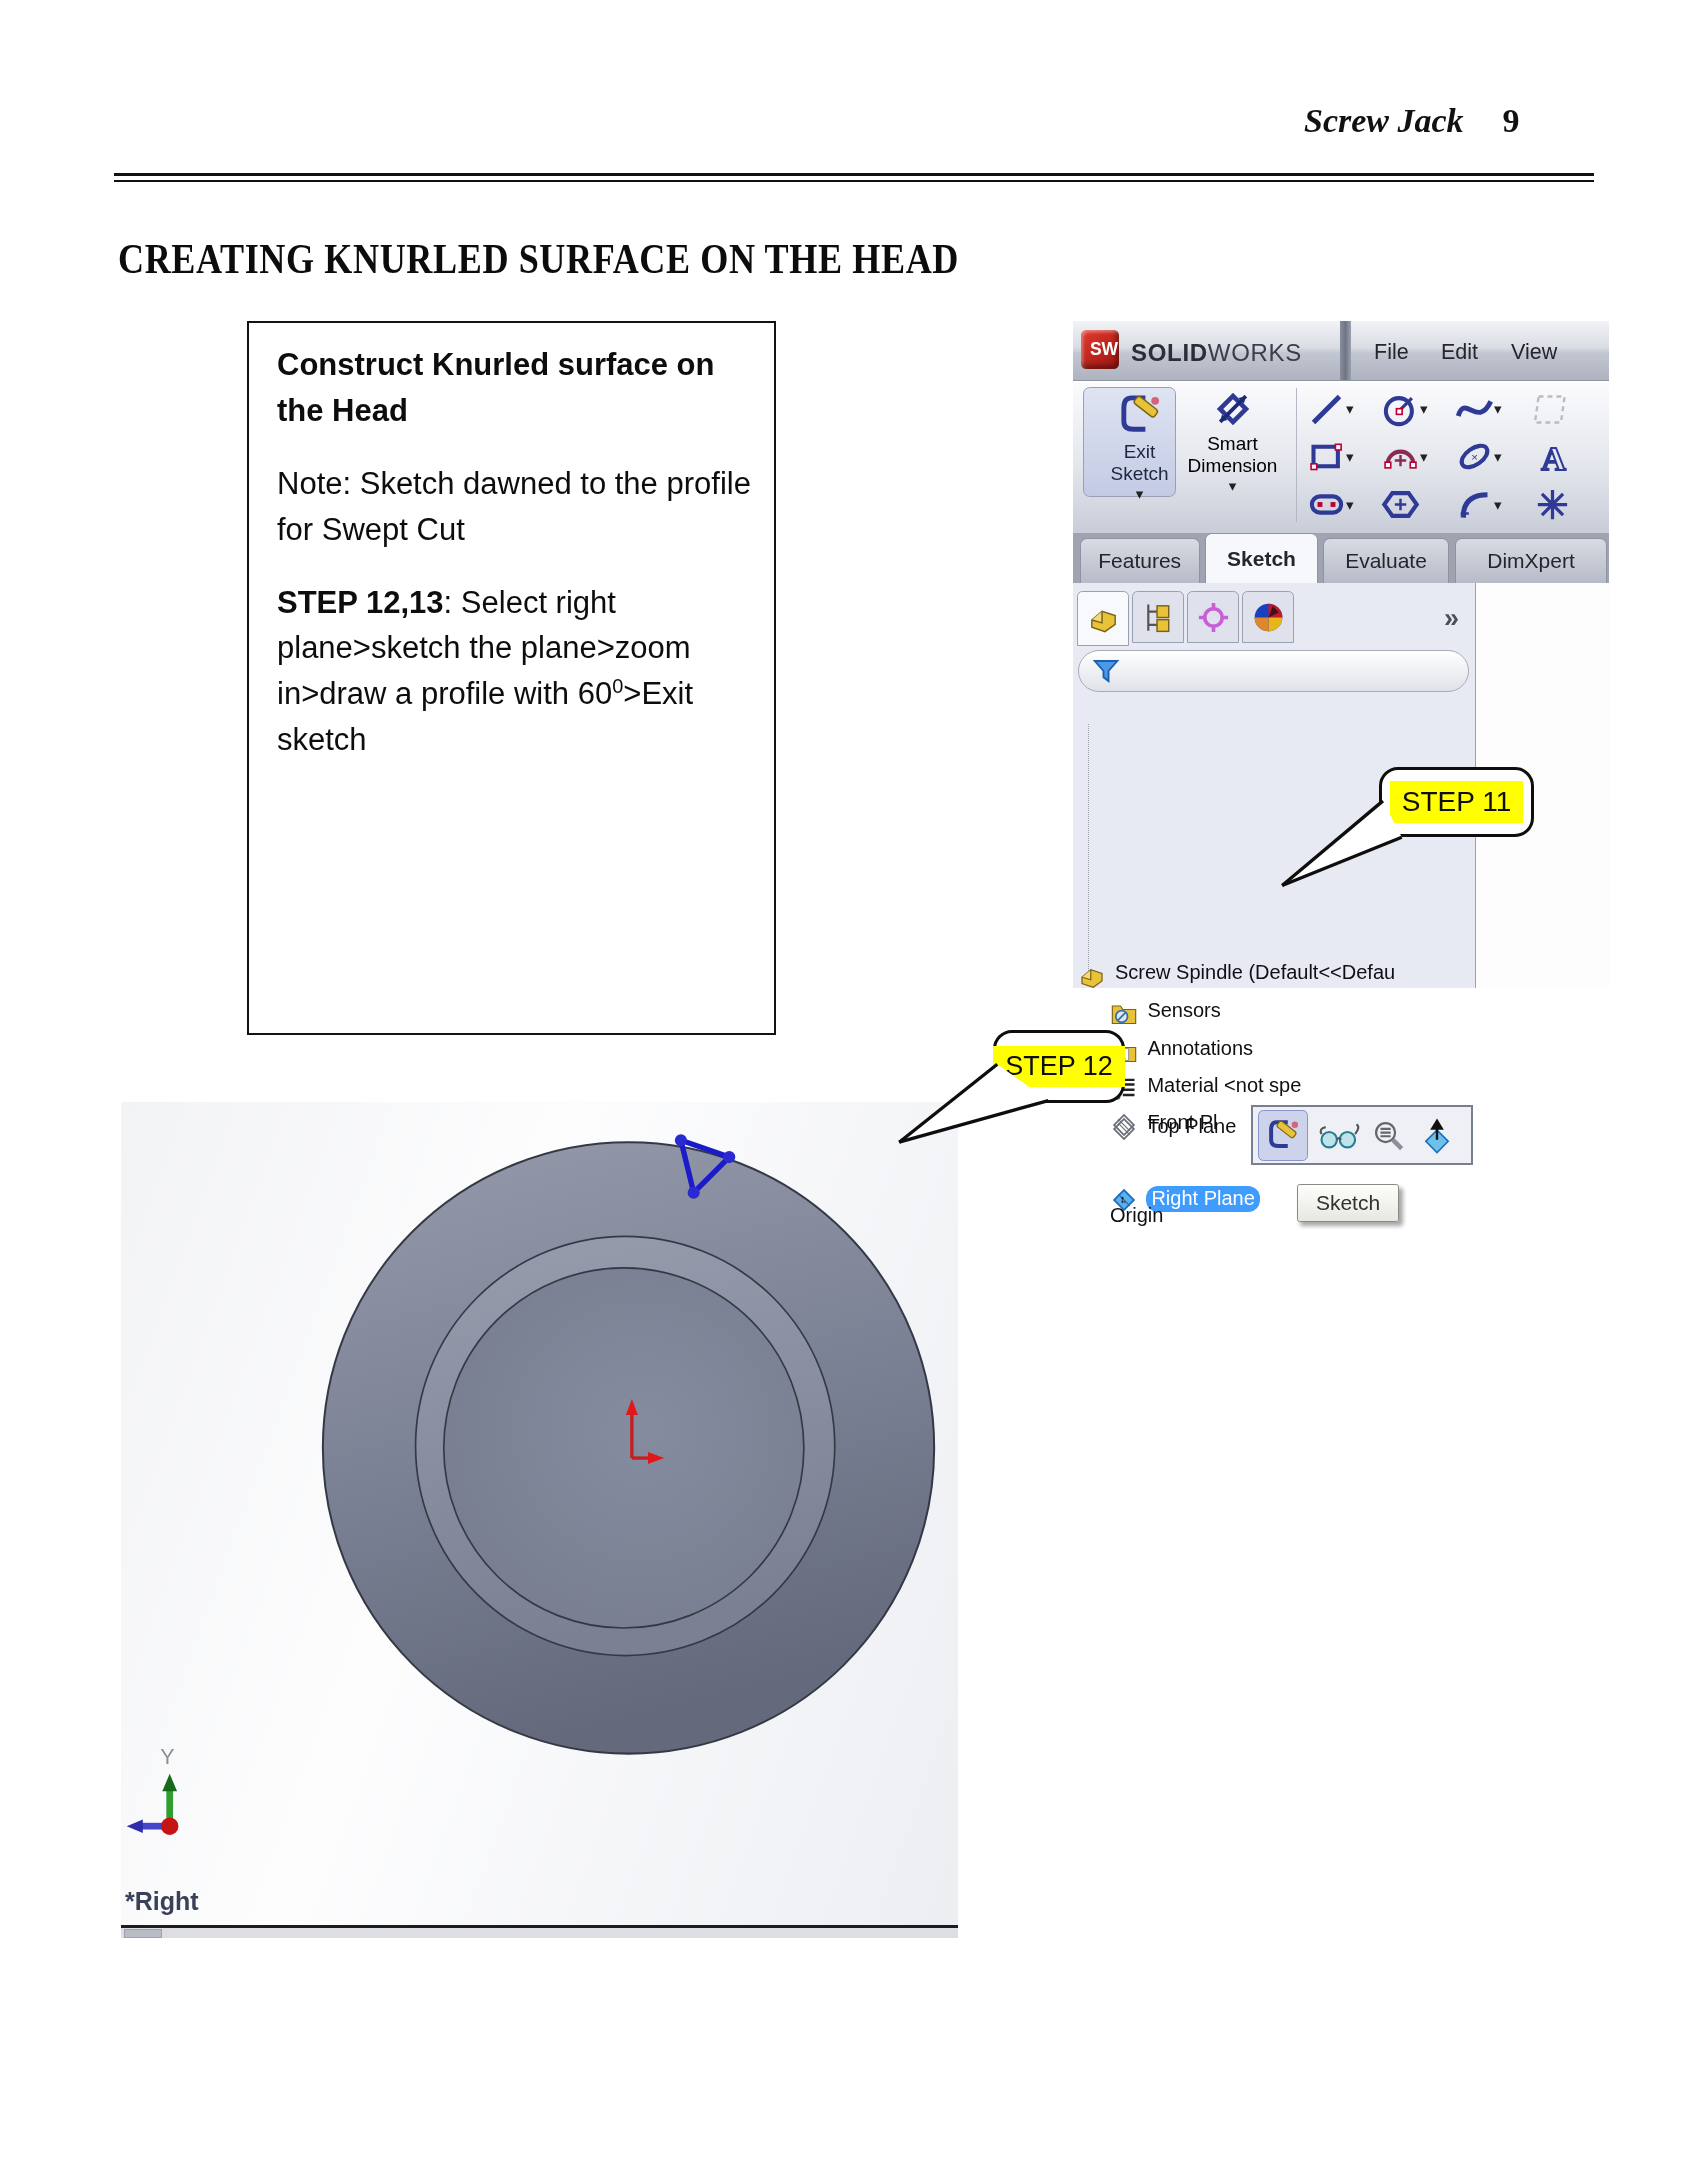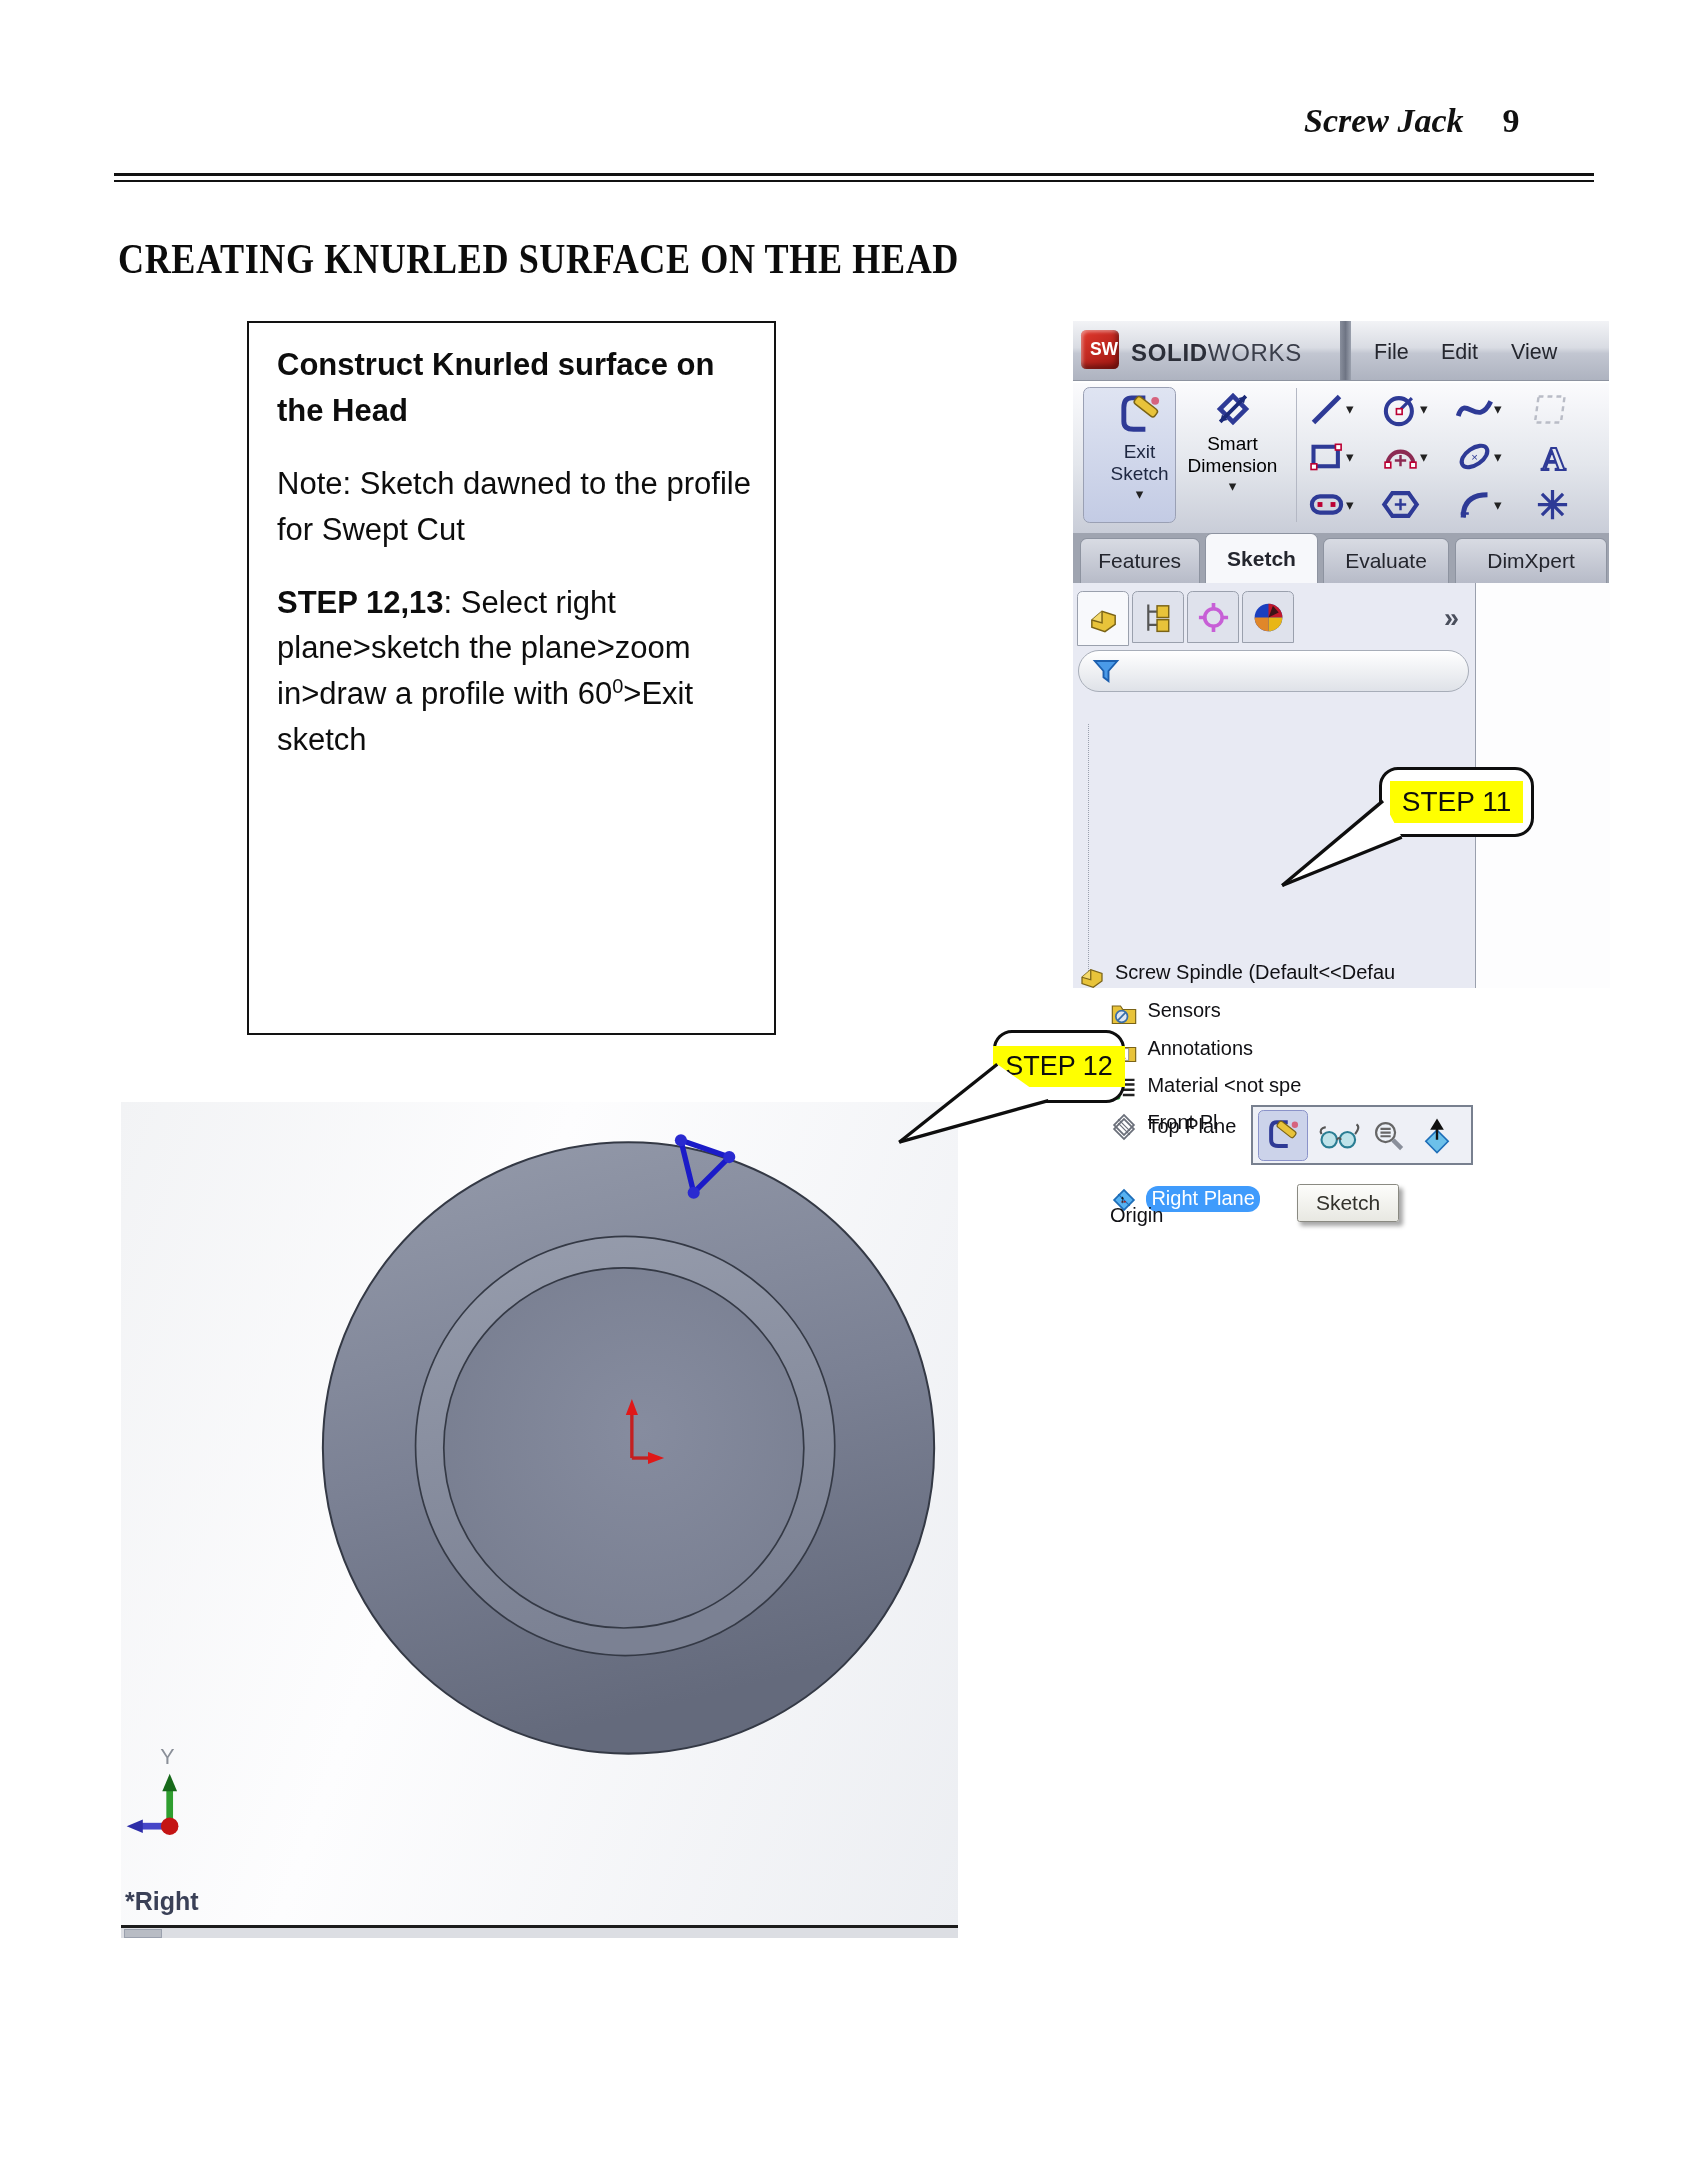--- a/index.html
+++ b/index.html
@@ -114,21 +114,21 @@
       <div class="sw-logo">SW</div>
       <div class="sw-brand"><span>SOLID</span><span class="lt">WORKS</span></div>
       <div class="sw-mnsep"></div>
       <div class="sw-menu" style="left:301px;">File</div>
       <div class="sw-menu" style="left:368px;">Edit</div>
       <div class="sw-menu" style="left:438px;">View</div>
     </div>
 
     <div class="sw-toolbar">
 
-      <div class="big-btn" style="left:10px; top:4px; width:93px; height:136px; background:linear-gradient(180deg,#dfe4f2,#c3cbe4);padding-left:20px;">
+      <div class="big-btn" style="left:10px; top:4px; width:93px; height:110px; background:linear-gradient(180deg,#dfe4f2,#c3cbe4);padding-left:20px;">
         <svg width="47" height="47" style="margin-top:4px" viewBox="0 0 48 48">
           <path d="M30 6 L16 6 Q8 6 8 16 L8 30 Q8 38 18 38 L30 38" fill="none" stroke="#2e3a96" stroke-width="5"></path>
           <rect x="18" y="10" width="26" height="9" rx="3" transform="rotate(38 30 14)" fill="#e8c33a" stroke="#7a6316" stroke-width="1.5"></rect>
           <circle cx="40" cy="9" r="4" fill="#d6637e"></circle>
         </svg>
         <div class="cap"><span>Exit</span><br><span>Sketch</span></div>
         <div class="drop">▾</div>
       </div>
 
       <div style="position:absolute; left:109px; top:4px; width:101px; text-align:center;">

